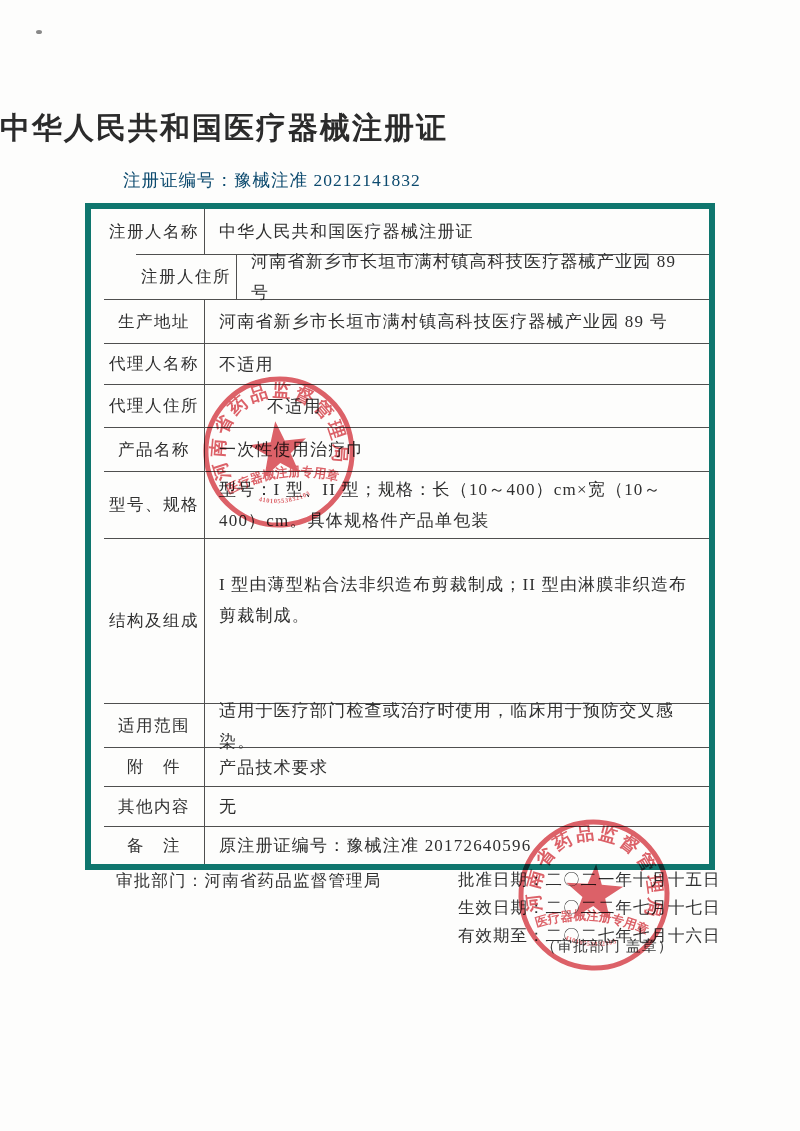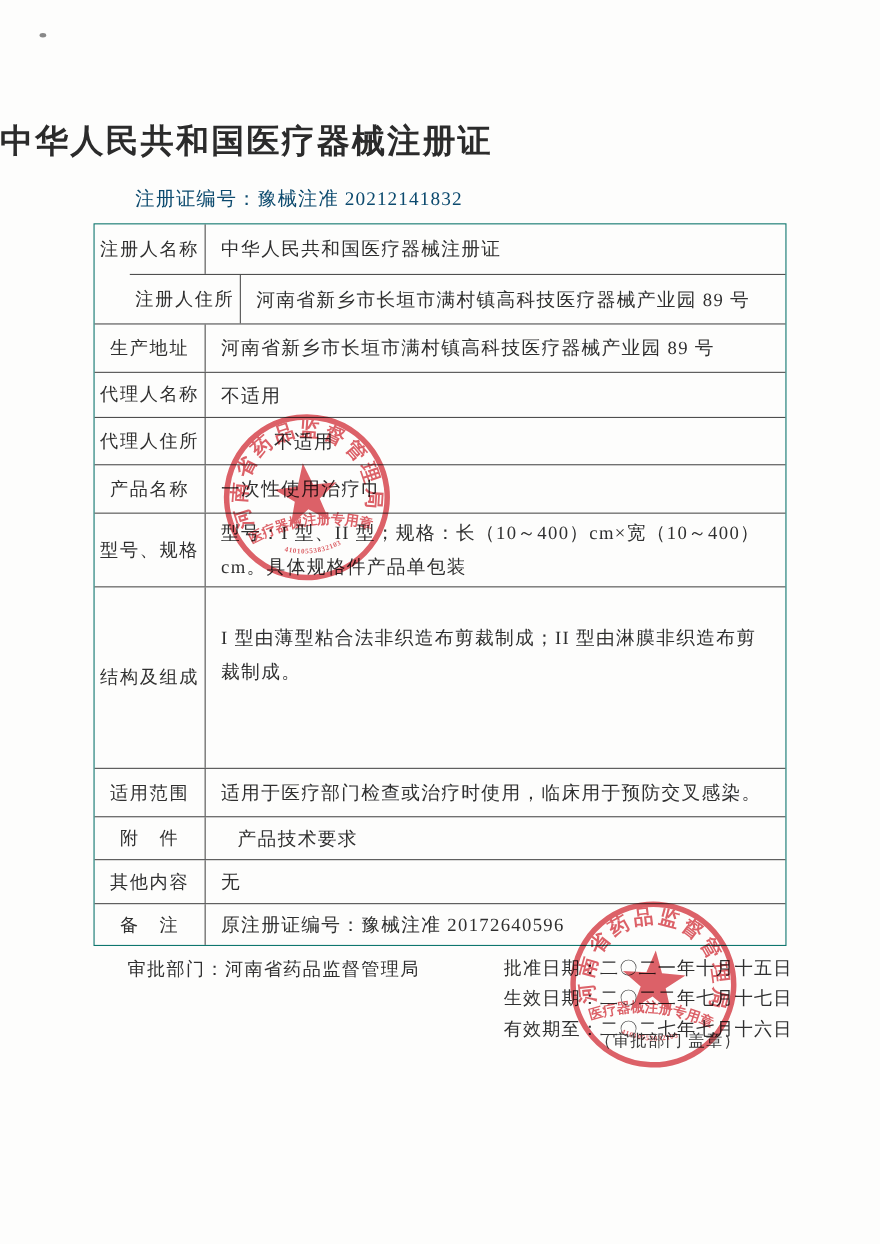--- a/index.html
+++ b/index.html
@@ -22,21 +22,22 @@
     color:#2b2b2b;
     font-family:Liberation Mono, monospace;
   }
   .regno {
     position:absolute; left:123px; top:168px;
     font-size:17.5px; letter-spacing:1px; color:#0c4a6e;
   }
 
   .tbl {
     position:absolute; left:85px; top:203px; width:630px;
-    border:1px solid #0f766e;
+    border:6px solid #0f766e;
+    padding-left:13px;
   }
   .trow { display:flex; border-top:1px solid #4f4f4f; }
   .trow:first-child { border-top:none; }
   .tlabel {
     width:101px; flex:0 0 101px;
     border-right:1px solid #4f4f4f;
     display:flex; align-items:center; justify-content:center;
     font-size:16.5px; letter-spacing:1.5px; color:#303030;
     text-align:center;
   }
@@ -49,21 +50,21 @@
   .trow.r1  { height:45px; }
   .trow.r2  { height:45px;margin-left:32px; }
   .trow.r3  { height:44px; }
   .trow.r4  { height:41px; }
   .trow.r5  { height:43px;gap:48px; }
   .trow.r6  { height:44px; }
   .trow.r7  { height:67px; }
   .trow.r8  { height:165px; }
   .trow.r8 .tvalue { align-items:flex-start; padding-top:30px; }
   .trow.r9  { height:44px; }
-  .trow.r10 { height:39px;gap:15px; }
+  .trow.r10 { height:39px; }
   .trow.r11 { height:40px; }
   .trow.r12 { height:38px;justify-content:center; }
 
   .approval-dept {
     position:absolute; left:88px; top:870px;
     font-size:16.5px; letter-spacing:1.2px; color:#303030;margin-left:28px;
   }
   .dates {
     position:absolute; left:458px; top:866px;
     font-size:16.5px; letter-spacing:1px; line-height:28px; color:#303030;

